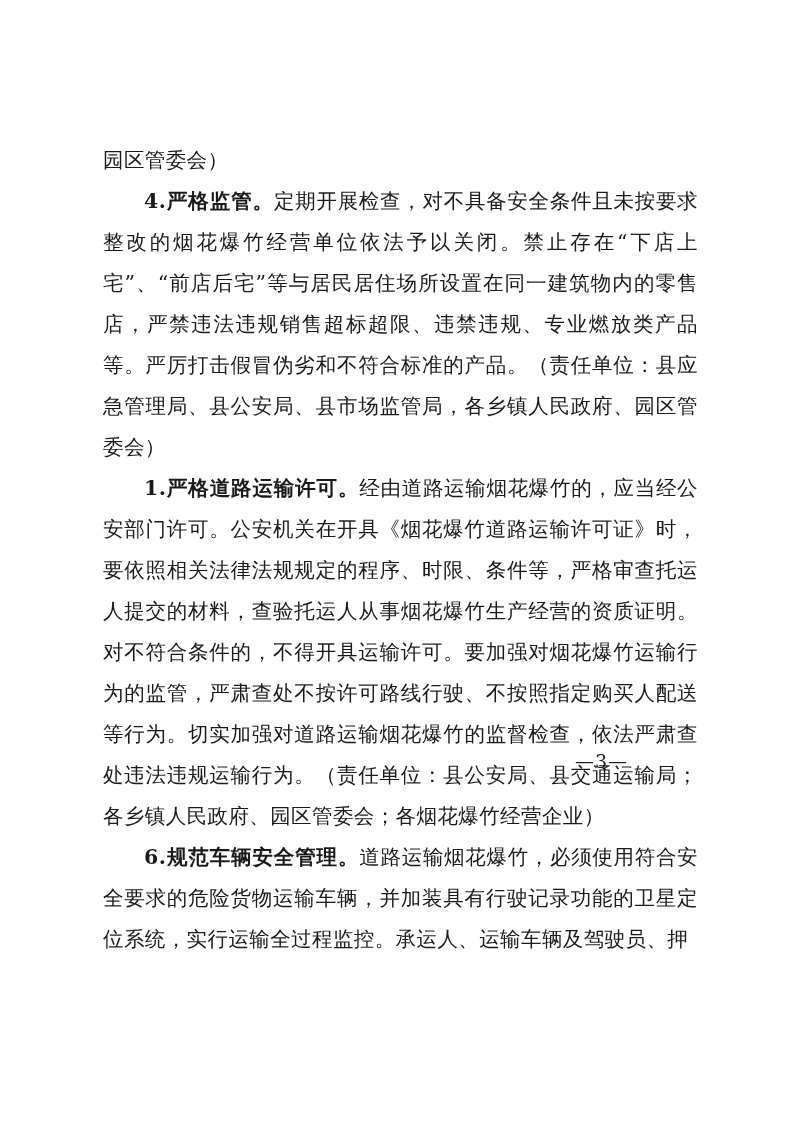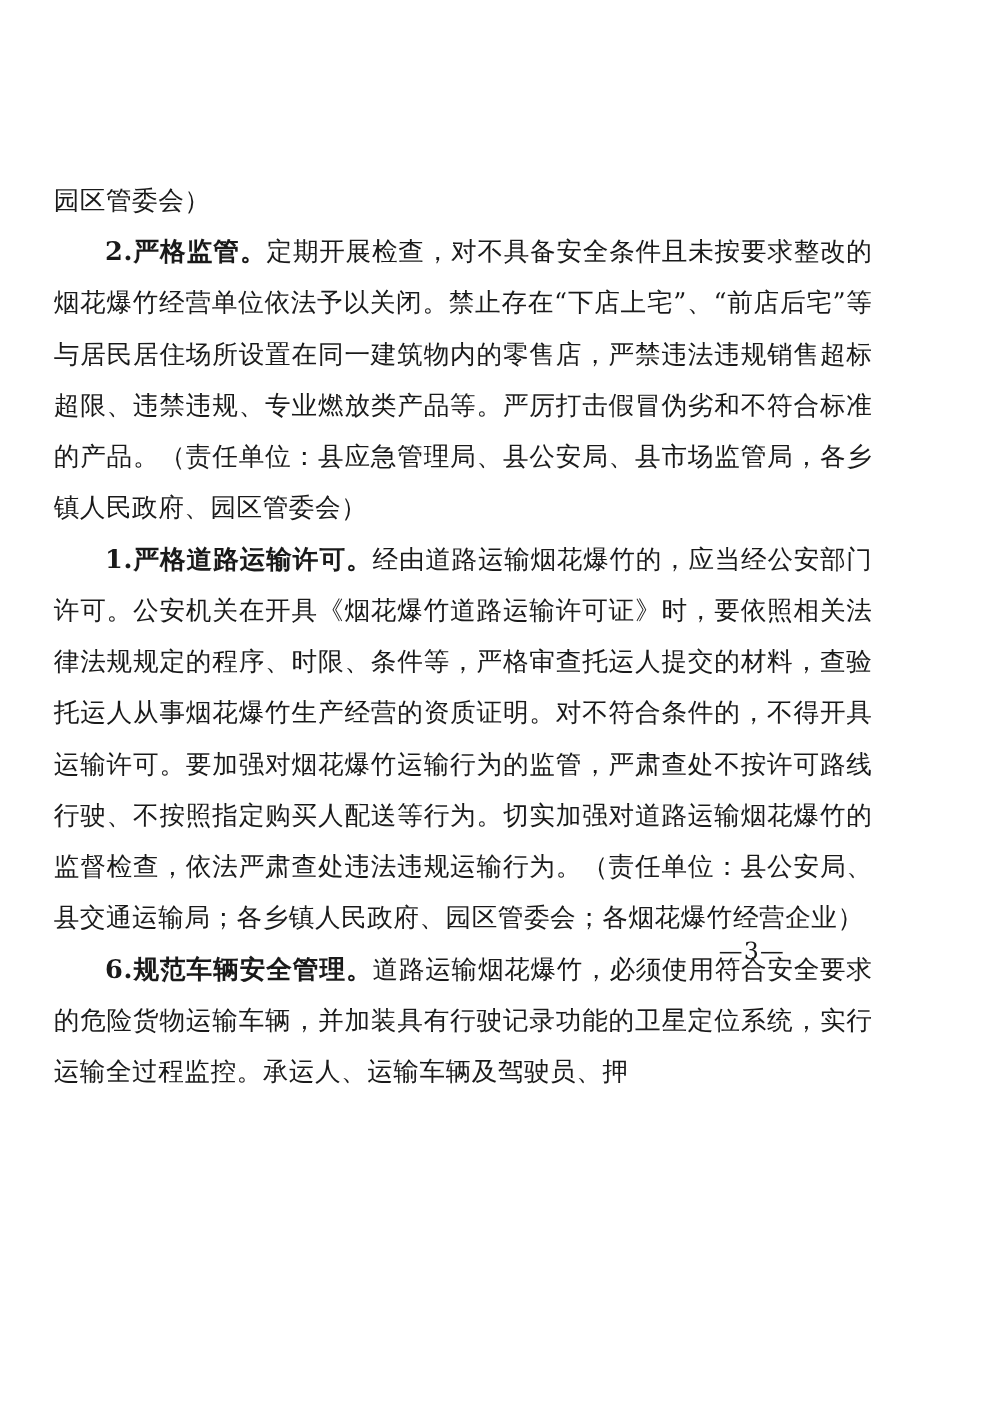--- a/index.html
+++ b/index.html
@@ -15,21 +15,21 @@
     color: #1a1a1a;
     overflow: hidden;
   }
   .page {
     position: absolute;
     top: 0;
     left: 0;
     width: 793px;
     height: 854px;
     box-sizing: border-box;
-    padding: 140px 95px 60px 43px;
+    padding: 140px 95px 60px 103px;
   }
   .doc-body {
     font-size: 20.5px;
     line-height: 41px;
     letter-spacing: 0.4px;
     text-align: justify;
     text-justify: inter-ideograph;
   }
   .para {
     margin: 0;
@@ -64,21 +64,21 @@
 <body>
 
 <div class="page">
   <div class="doc-body">
 
     <p class="para">
       <span>园区管委会）</span>
     </p>
 
     <p class="para indent">
-      <span class="bold">2.严格监管。</span><span>定期开展检查，对不具备安全条件且未按要求整改的烟花爆竹经营单位依法予以关闭。禁止存在“下店上宅”、“前店后宅”等与居民居住场所设置在同一建筑物内的零售店，严禁违法违规销售超标超限、违禁违规、专业燃放类产品等。严厉打击假冒伪劣和不符合标准的产品。（责任单位：县应急管理局、县公安局、县市场监管局，各乡镇人民政府、园区管委会）</span>
+      <span class="bold">4.严格监管。</span><span>定期开展检查，对不具备安全条件且未按要求整改的烟花爆竹经营单位依法予以关闭。禁止存在“下店上宅”、“前店后宅”等与居民居住场所设置在同一建筑物内的零售店，严禁违法违规销售超标超限、违禁违规、专业燃放类产品等。严厉打击假冒伪劣和不符合标准的产品。（责任单位：县应急管理局、县公安局、县市场监管局，各乡镇人民政府、园区管委会）</span>
     </p>
 
 
     <p class="para indent">
       <span class="bold">1.严格道路运输许可。</span><span>经由道路运输烟花爆竹的，应当经公安部门许可。公安机关在开具《烟花爆竹道路运输许可证》时，要依照相关法律法规规定的程序、时限、条件等，严格审查托运人提交的材料，查验托运人从事烟花爆竹生产经营的资质证明。对不符合条件的，不得开具运输许可。要加强对烟花爆竹运输行为的监管，严肃查处不按许可路线行驶、不按照指定购买人配送等行为。切实加强对道路运输烟花爆竹的监督检查，依法严肃查处违法违规运输行为。（责任单位：县公安局、县交通运输局；各乡镇人民政府、园区管委会；各烟花爆竹经营企业）</span>
     </p>
 
     <p class="para indent">
       <span class="bold">6.规范车辆安全管理。</span><span>道路运输烟花爆竹，必须使用符合安全要求的危险货物运输车辆，并加装具有行驶记录功能的卫星定位系统，实行运输全过程监控。承运人、运输车辆及驾驶员、押</span>
     </p>

